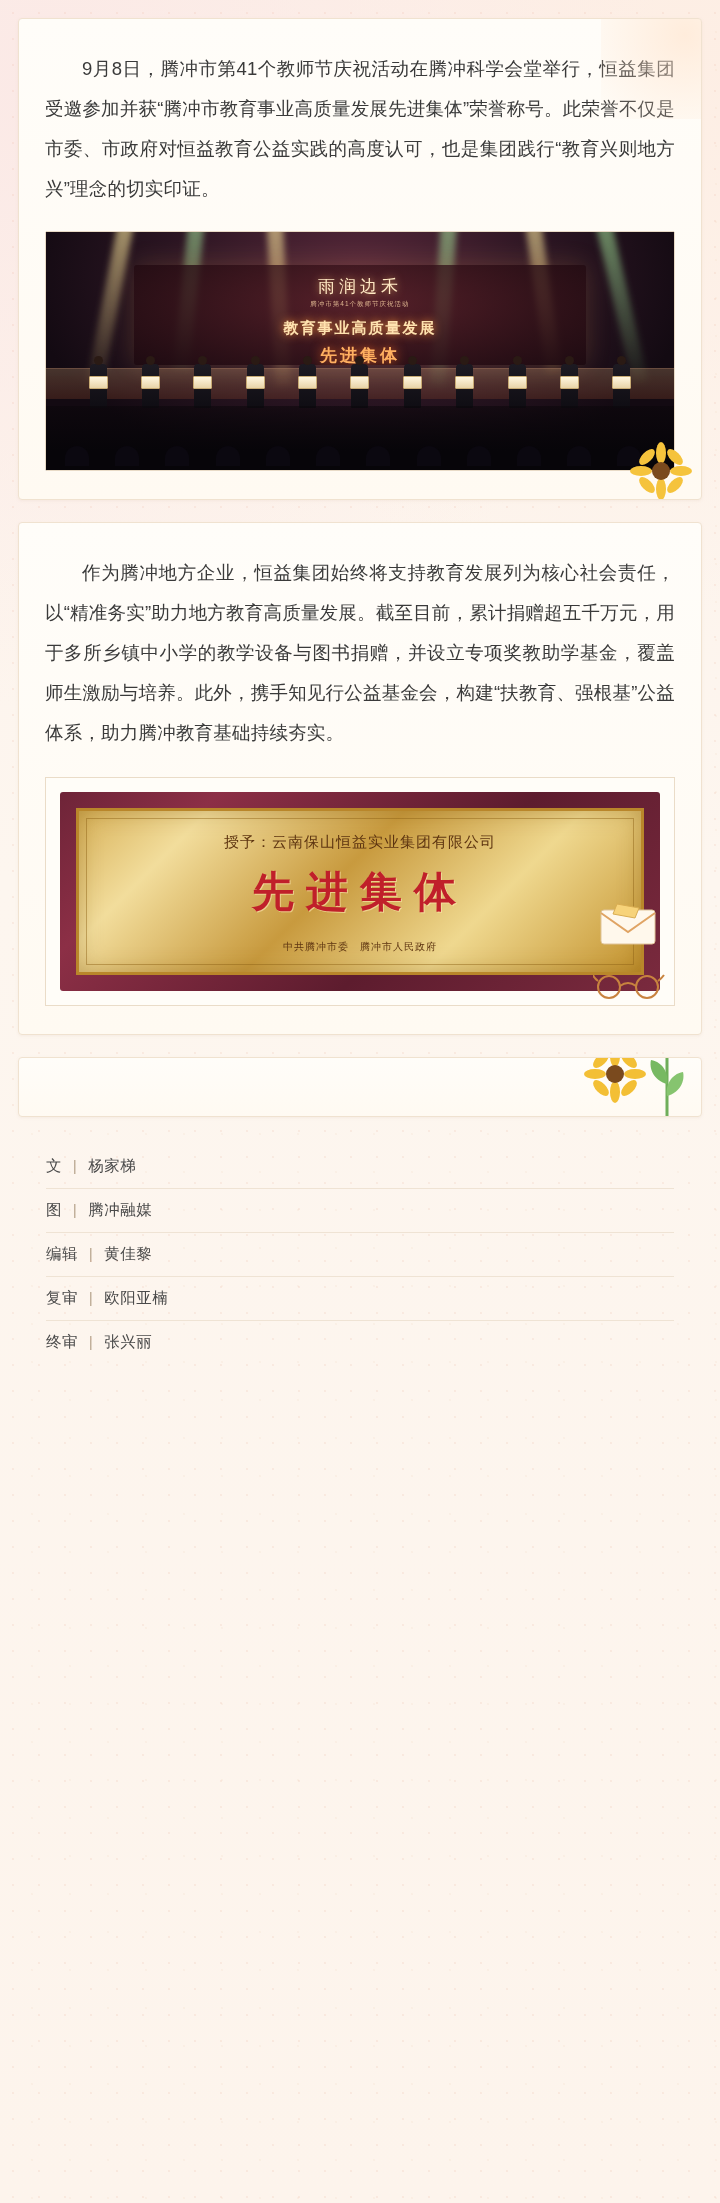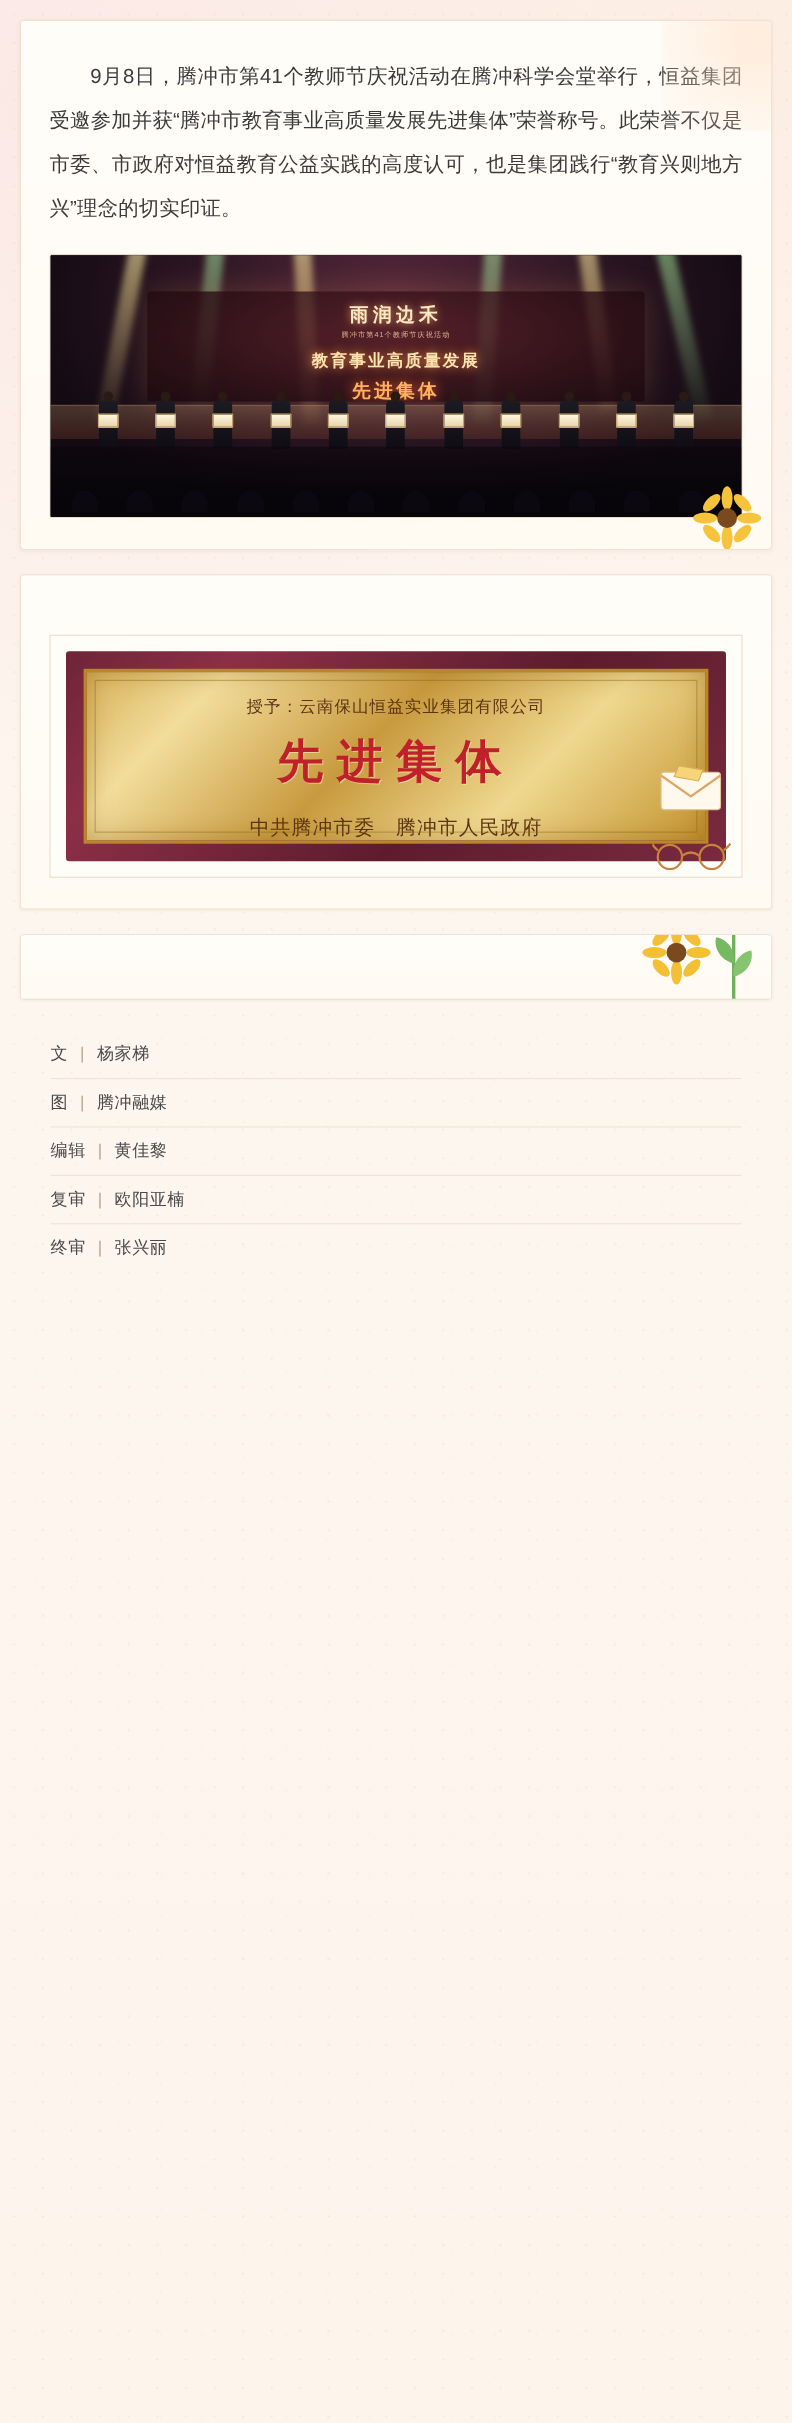--- a/index.html
+++ b/index.html
@@ -107,21 +107,20 @@
     box-shadow: 0 0 26px rgba(255,170,90,0.18);
     overflow: hidden;
   }
   .screen-top {
     margin-top: 10px;
     text-align: center;
     color: #ffe9c4;
     font-size: 17px;
     letter-spacing: 4px;
     text-shadow: 0 0 8px rgba(255,190,110,0.8);
-    font-weight: bold;
   }
   .screen-sub {
     text-align: center;
     color: #ffd9a8;
     font-size: 6.5px;
     letter-spacing: 1px;
     opacity: .8;
     margin-top: 2px;
   }
   .screen-line2 {
@@ -185,39 +184,39 @@
   }
   .plaque {
     background: linear-gradient(135deg,#6e2438 0%, #8c2f46 20%, #5d1c2e 60%, #7a2a3e 100%);
     padding: 16px;
     border-radius: 3px;
   }
   .plaque-inner {
     background:
       linear-gradient(135deg,#d8b25a 0%, #f2dd9c 18%, #c89a3e 45%, #efd88f 70%, #c4932f 100%);
     border: 3px solid #b9862a;
-    padding: 22px 18px 0 18px;
+    padding: 22px 18px 18px 18px;
     text-align: center;
     position: relative;
     box-shadow: inset 0 0 22px rgba(120,80,10,0.35);
   }
   .plaque-inner::after {
     content: "";
     position: absolute; inset: 7px;
     border: 1px solid rgba(140,95,20,0.45);
     pointer-events: none;
   }
   .pl-line1 { font-size: 15px; color: #5d3410; letter-spacing: 1px; }
   .pl-line2 { font-size: 22px; color: #4e2a0c; font-weight: bold; margin-top: 12px; letter-spacing: 2px; }
   .pl-big {
     font-size: 42px; font-weight: bold; color: #c0202a; margin-top: 12px;
     letter-spacing: 12px; text-shadow: 1px 1px 0 rgba(255,235,180,0.6);
     font-family: "Liberation Serif", serif;
   }
-  .pl-line4 { font-size: 18px; color: #5d3410; margin-top: 20px; letter-spacing: 1px; font-family: Liberation Mono, monospace; }
+  .pl-line4 { font-size: 10px; color: #5d3410; margin-top: 20px; letter-spacing: 1px; font-family: Liberation Mono, monospace; }
   .pl-line5 { font-size: 12.5px; color: #5d3410; margin-top: 8px; letter-spacing: 3px; }
 
   
   .credits { padding: 6px 28px 40px 28px; }
   .credit-row {
     font-size: 15.5px;
     color: #4a4a4a;
     padding: 11px 0;
     border-bottom: 1px solid #efe3d4;
     letter-spacing: 0.5px;
@@ -354,20 +353,21 @@
           <ellipse cx="46" cy="16" rx="10" ry="5" transform="rotate(45 46 16)"></ellipse>
           <ellipse cx="18" cy="44" rx="10" ry="5" transform="rotate(45 18 44)"></ellipse>
           <ellipse cx="46" cy="44" rx="10" ry="5" transform="rotate(-45 46 44)"></ellipse>
         </g>
         <circle cx="32" cy="30" r="9" fill="#7a4a1e"></circle>
       </g>
     </svg>
   </div>
 
   <div class="card soft">
+    <p class="body-text">作为腾冲地方企业，恒益集团始终将支持教育发展列为核心社会责任，以“精准务实”助力地方教育高质量发展。截至目前，累计捐赠超五千万元，用于多所乡镇中小学的教学设备与图书捐赠，并设立专项奖教助学基金，覆盖师生激励与培养。此外，携手知见行公益基金会，构建“扶教育、强根基”公益体系，助力腾冲教育基础持续夯实。</p>
 
     <div class="plaque-wrap">
       <div class="plaque">
         <div class="plaque-inner">
           <div class="pl-line1">授予：云南保山恒益实业集团有限公司</div>
           <div class="pl-big">先进集体</div>
           <div class="pl-line4">中共腾冲市委　腾冲市人民政府</div>
         </div>
       </div>
     </div>

